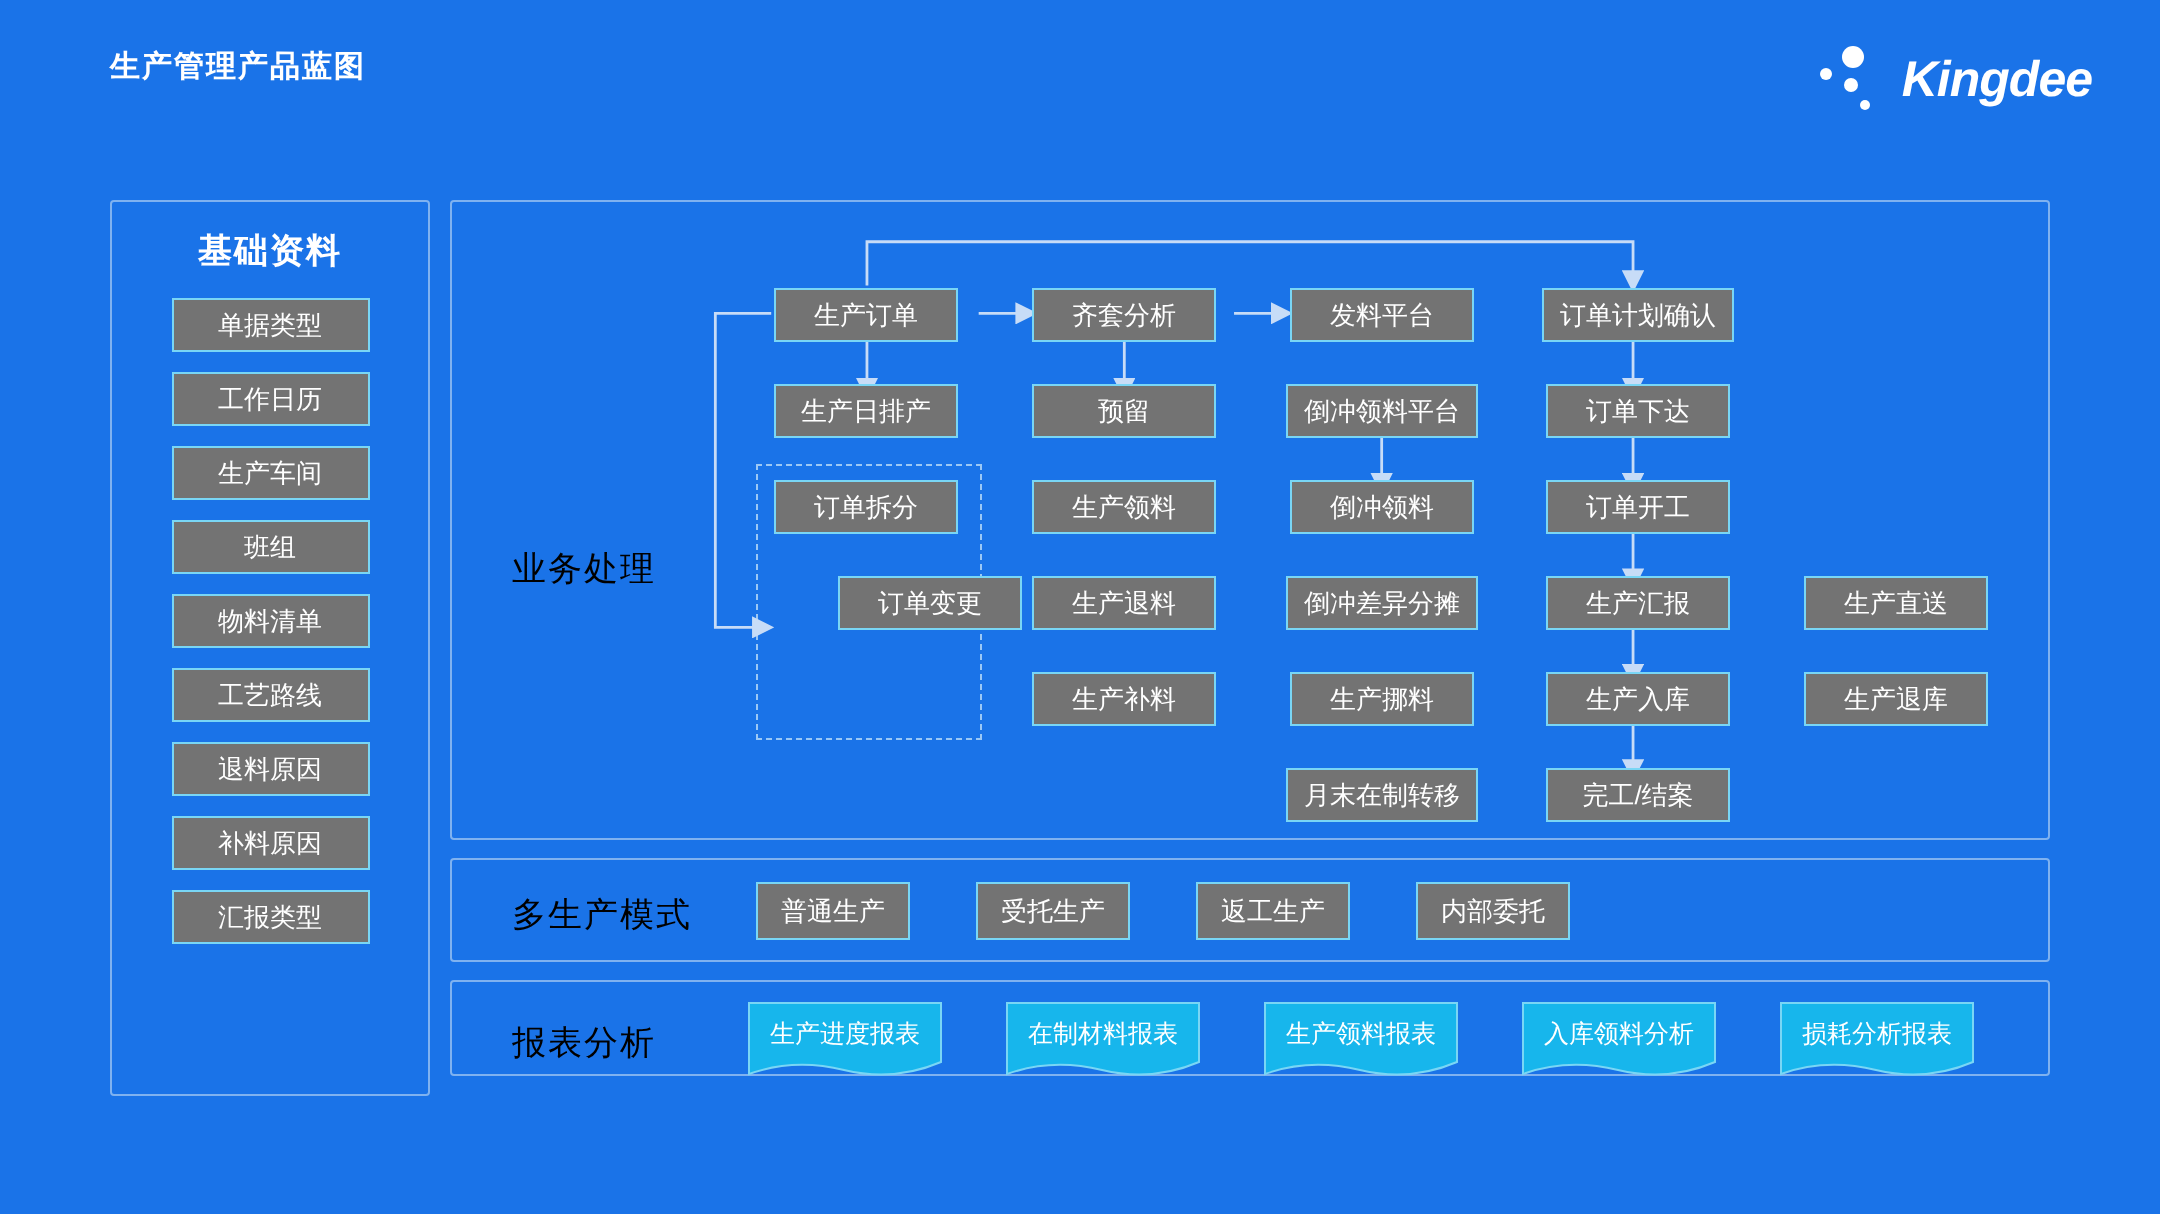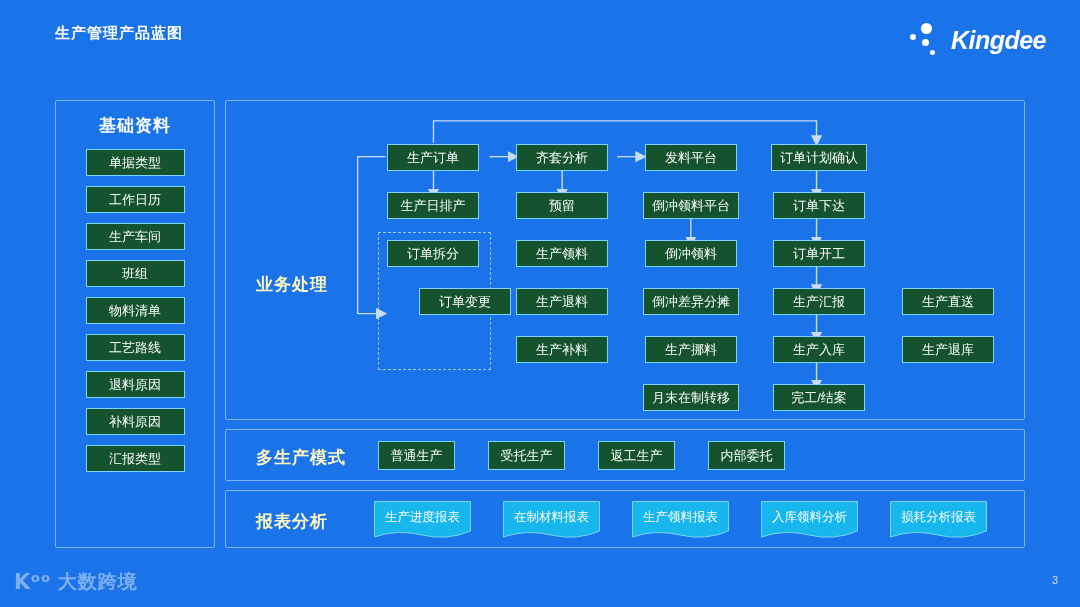--- a/index.html
+++ b/index.html
@@ -32,32 +32,32 @@
   
   .basic-panel {
     width: 160px; border: 1px solid #7fb2f0; border-radius: 2px;
     padding: 13px 0 0 0; display: flex; flex-direction: column; align-items: center;
   }
   .basic-title { font-size: 17px; font-weight: bold; color: #fff; margin-bottom: 12px; letter-spacing: 1px; }
   .basic-list { display: flex; flex-direction: column; gap: 10px; width: 100%; align-items: center; }
 
   
   .node {
-    background: #14532d; border: 1px solid #79d6f5;
+    background: #737373; border: 1px solid #79d6f5;
     color: #ffffff; font-size: 13px; line-height: 1;
     display: flex; align-items: center; justify-content: center;
     height: 27px; white-space: nowrap;
   }
   .basic-list .node { width: 99px; height: 27px; font-size: 13px; }
 
   
   .right-col { flex: 1; display: flex; flex-direction: column; gap: 9px; }
   .section { border: 1px solid #7fb2f0; border-radius: 2px; position: relative; }
   .sec-label {
-    position: absolute; color: #fef9c3; font-weight: bold; font-size: 17px; letter-spacing: 1px;
+    position: absolute; color: #000000; font-weight: normal; font-size: 17px; letter-spacing: 1px;
   }
 
   
   .sec-biz { height: 320px; }
   .sec-biz .sec-label { left: 30px; top: 172px; }
   .flow { position: absolute; left: 0; top: 0; width: 100%; height: 100%; }
   .flow .node { position: absolute; }
 
   .n-w1 { width: 92px; }
   .n-w2 { width: 96px; }
@@ -70,21 +70,21 @@
   
   .connectors { position: absolute; left: 0; top: 0; width: 100%; height: 100%; pointer-events: none; }
 
   
   .sec-mode { height: 52px; }
   .sec-mode .sec-label { left: 30px; top: 16px; }
   .mode-row { position: absolute; left: 152px; top: 11px; display: flex; gap: 33px; }
   .mode-row .node { width: 77px; height: 29px; }
 
   
-  .sec-rep { height: 58px; }
+  .sec-rep { height: 48px; }
   .sec-rep .sec-label { left: 30px; top: 19px; }
   .rep-row { position: absolute; left: 148px; top: 10px; display: flex; gap: 32px; }
   .rep-box { position: relative; width: 97px; height: 40px; }
   .rep-box .rep-text {
     position: absolute; left: 0; top: 0; width: 100%; height: 32px;
     display: flex; align-items: center; justify-content: center;
     color: #fff; font-size: 12.5px; white-space: nowrap; z-index: 2;
   }
   .rep-box svg { position: absolute; left: 0; top: 0; }
 
@@ -247,21 +247,14 @@
             </svg>
             <span class="rep-text">损耗分析报表</span>
           </div>
 
         </div>
       </div>
 
     </div>
   </div>
 
-  <div class="footer">
-    <div class="wm">
-      <span class="wm-mark">Kᵒᵒ</span>
-      <span class="wm-text">大数跨境</span>
-    </div>
-    <div class="pageno">3</div>
-  </div>
 
 </div>
 
 </body></html>

